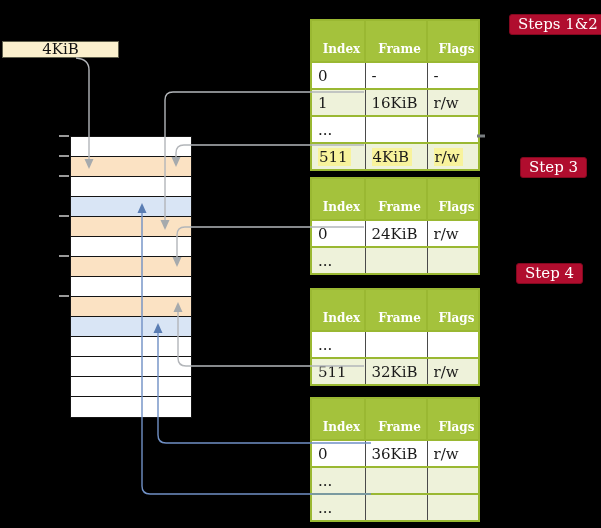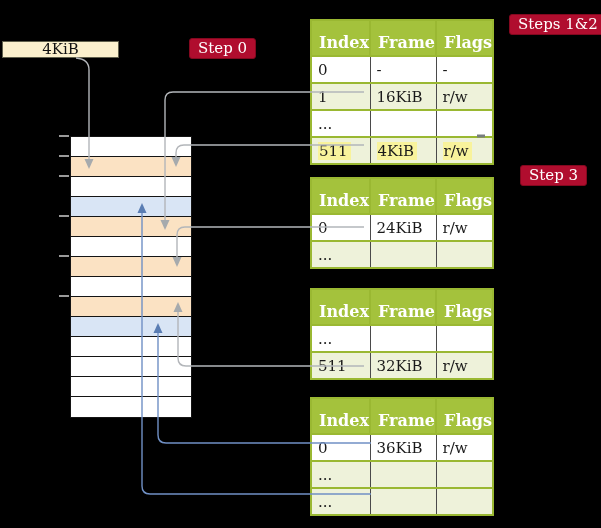--- a/index.html
+++ b/index.html
@@ -19,36 +19,36 @@
     text-align:center;font-size:15px;line-height:15px;color:#111;
   }
   
   .step{
     position:absolute;background:var(--crimson);color:#fff;
     font-size:15px;line-height:17px;padding:1px 8px 1px;border-radius:3px;
     border:1px solid #83081f;white-space:nowrap;
   }
   #step0{left:189px;top:38px;}
   #steps12{left:509px;top:14px;}
-  #step3{left:520px;top:157px;margin-top:8px;}
+  #step3{left:520px;top:157px;}
   #step4{left:516px;top:263px;}
   
   #stack{position:absolute;left:70px;top:136px;width:120px;border:1px solid #141414;}
   .mrow{height:20px;border-bottom:1px solid #141414;box-sizing:border-box;}
   .mrow:last-child{border-bottom:none;}
   .c-white{background:#ffffff;}
   .c-peach{background:var(--peach);}
   .c-blue{background:var(--blueframe);}
   .tick{position:absolute;left:59px;width:10px;height:2px;background:#9a9a9a;}
   
   .pt-wrap{position:absolute;}
   table.pt{border-collapse:collapse;table-layout:fixed;background:#fff;border:2px solid var(--olive-border);}
   table.pt th{
-    background:var(--olive);color:#fff;font-weight:bold;font-size:16px;text-align:center;
-    height:23px;padding:10px 0 1px 7px;border:2px solid var(--olive-border);
+    background:var(--olive);color:#fff;font-weight:bold;font-size:12px;text-align:center;
+    height:23px;padding:16px 0 1px 7px;border:2px solid var(--olive-border);
     border-left:1px solid #e4eec6;
   }
   table.pt th:first-child{border-left:2px solid var(--olive-border);}
   table.pt td{
     font-size:15px;height:23px;padding:1px 0 1px 6px;
     border-top:2px solid var(--olive-border);border-left:1px solid #4a4a4a;
     overflow:hidden;white-space:nowrap;
   }
   table.pt td:first-child{border-left:2px solid var(--olive-border);}
   tr.shade td{background:var(--shade);}
@@ -58,28 +58,28 @@
 </style>
 </head>
 <body>
 
 <div id="screen">
 
   <div id="frame-box">
     <span>4KiB</span>
   </div>
 
-  <div id="step0" class="step">
-    <span>Step 0</span>
-  </div>
   <div id="steps12" class="step">
     <span>Steps 1&amp;2</span>
   </div>
   <div id="step3" class="step">
     <span>Step 3</span>
+  </div>
+  <div id="step4" class="step">
+    <span>Step 4</span>
   </div>
 
   <div id="stack">
       <div class="mrow c-white"></div>
       <div class="mrow c-peach"></div>
       <div class="mrow c-white"></div>
       <div class="mrow c-blue"></div>
       <div class="mrow c-peach"></div>
       <div class="mrow c-white"></div>
       <div class="mrow c-peach"></div>

